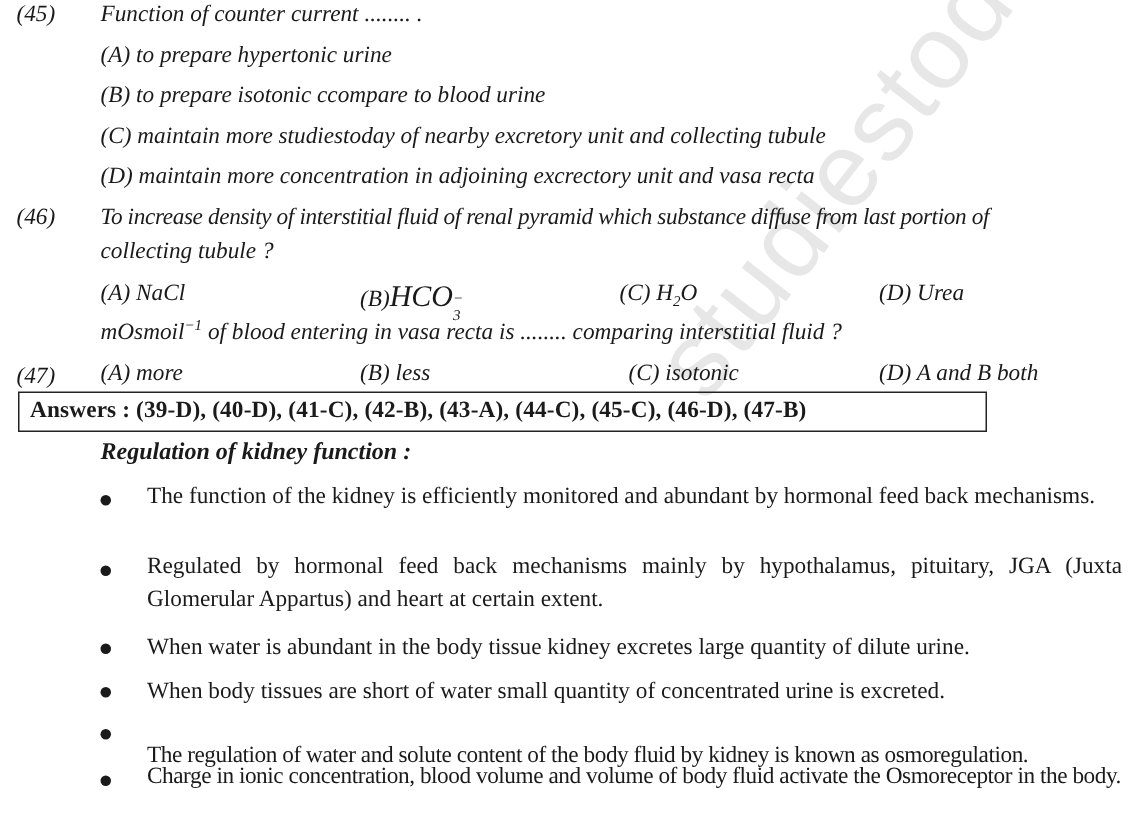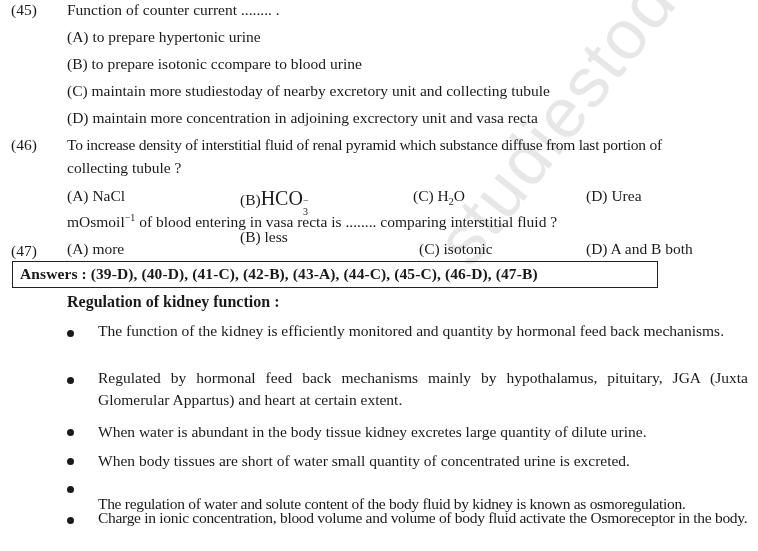--- a/index.html
+++ b/index.html
@@ -1,21 +1,21 @@
 <!DOCTYPE html>
 <html><head>
 <meta charset="utf-8">
 <style>
   html, body { margin: 0; padding: 0; background: #ffffff; }
   body {
     width: 758px; height: 551px; overflow: hidden; position: relative;
     font-family: "Liberation Serif", "DejaVu Serif", serif;
     color: #1a1a1a; font-size: 15.5px;
   }
-  .abs { position: absolute; white-space: nowrap; }
+  .abs { position: absolute; white-space: nowrap; font-style: italic; }
   .qnum { left: 11px; }
   .qtext { left: 67px; }
   .opt { left: 67px; }
   sub, sup { font-size: 10px; line-height: 0; }
   .answers-box {
     position: absolute; left: 12px; top: 261px; width: 646px; height: 27px;
     border: 1.3px solid #222; box-sizing: border-box; text-align: right;
   }
   .answers-text {
     position: absolute; left: 7px; top: 3px; font-weight: bold; font-size: 15.5px;
@@ -54,34 +54,34 @@
   <span class="abs" style="left:67px; top:187px;">(A) NaCl</span>
   <span class="abs" style="left:240px; top:187px;"><span>(B)</span><span style="font-size:20px;">HCO</span><span style="display:inline-block; position:relative; width:7px;"><sup style="position:absolute; top:-4px; left:0;">−</sup><sub style="position:absolute; top:7px; left:0;">3</sub></span></span>
   <span class="abs" style="left:413px; top:187px;"><span>(C) H</span><sub>2</sub><span>O</span></span>
   <span class="abs" style="left:586px; top:187px;">(D) Urea</span>
 </div>
 
 <div>
   <span class="abs qnum" style="top:213px;margin-top:29px;">(47)</span>
   <span class="abs qtext" style="top:213px;"><span>mOsmoil</span><sup>−1</sup><span> of blood entering in vasa recta is ........ comparing interstitial fluid ?</span></span>
   <span class="abs" style="left:67px; top:240px;">(A) more</span>
-  <span class="abs" style="left:240px; top:228px;">(B) less</span>
+  <span class="abs" style="left:240px; top:240px;">(B) less</span>
   <span class="abs" style="left:419px; top:240px;">(C) isotonic</span>
   <span class="abs" style="left:586px; top:240px;">(D) A and B both</span>
 </div>
 
 <div class="answers-box">
   <span class="answers-text">Answers :  (39-D),  (40-D),  (41-C),  (42-B),  (43-A),  (44-C),  (45-C),  (46-D),  (47-B)</span>
 </div>
 
 <span class="abs section-title">Regulation  of  kidney  function  :</span>
 
 <div>
   <span class="bullet" style="top:330px;"></span>
-  <div class="btext" style="top:320px;">The function of the kidney is efficiently monitored and quantity by hormonal feed  back mechanisms.</div>
+  <div class="btext" style="top:320px;">The function of the kidney is efficiently monitored and abundant by hormonal feed  back mechanisms.</div>
 
   <span class="bullet" style="top:377px;"></span>
   <div class="btext" style="top:367px;">Regulated by hormonal feed back mechanisms mainly by hypothalamus, pituitary, JGA (Juxta Glomerular Appartus) and heart at certain extent.</div>
 
   <span class="bullet" style="top:429px;"></span>
   <div class="btext" style="top:421px;">When water is abundant in the body tissue kidney excretes large quantity of dilute urine.</div>
 
   <span class="bullet" style="top:458px;"></span>
   <div class="btext" style="top:450px;">When body tissues are short of water small quantity of concentrated urine is excreted.</div>
 

